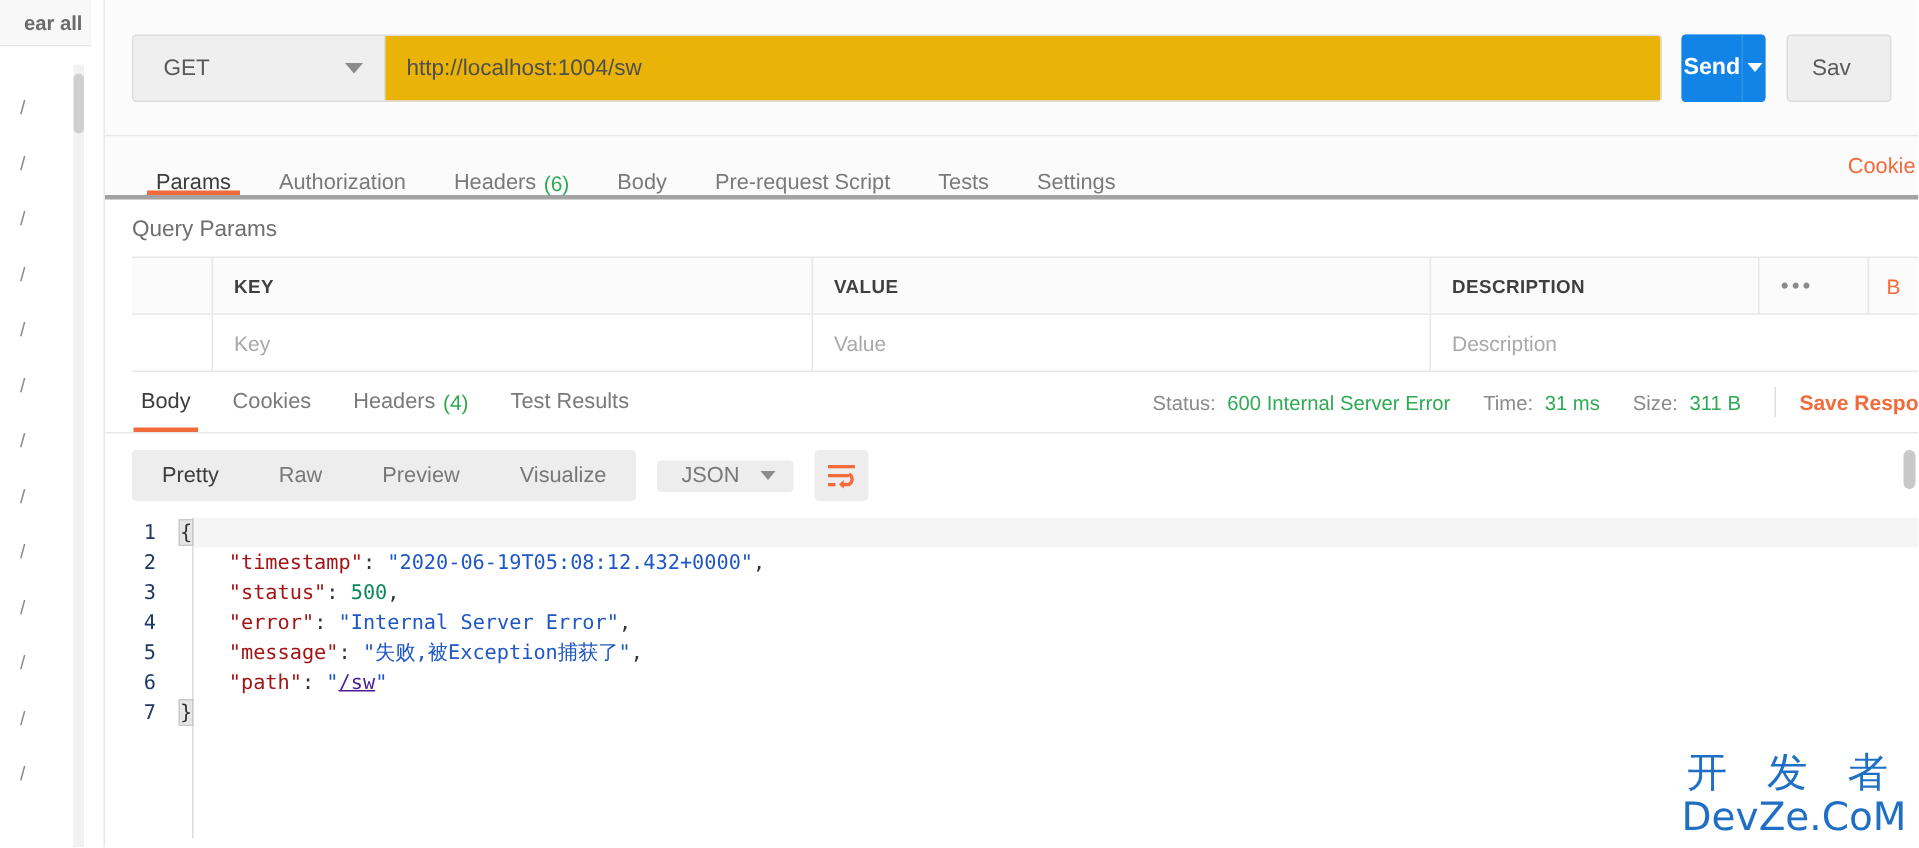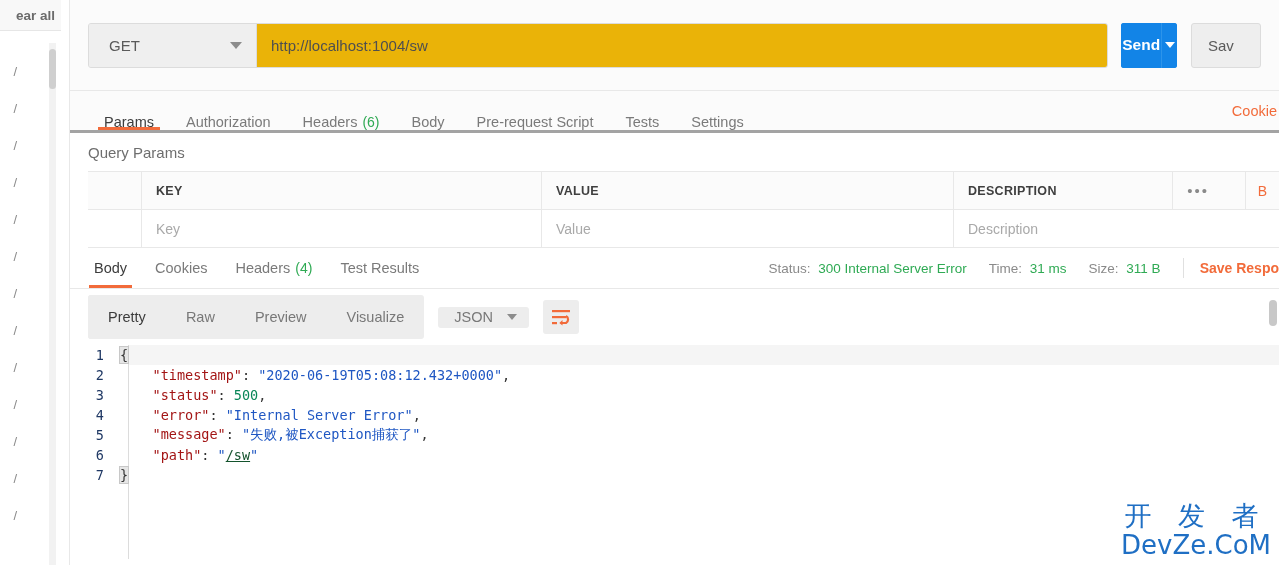--- a/index.html
+++ b/index.html
@@ -181,21 +181,21 @@
   .meta-val { color: #2faa54; margin-left: 4px; }
   .meta-sep { width: 1px; height: 20px; background: #e0e0e0; margin-right: 16px; }
   .save-resp { color: #f26b3a; font-weight: 600; font-size: 14px; cursor: pointer; }
 
   
   .fmt-bar {
     height: 56px; display: flex; align-items: center;
     padding-left: 18px; background: #fff;
   }
   .seg {
-    display: flex; background: #ededed; border-radius: 3px; height: 44px;
+    display: flex; background: #ededed; border-radius: 3px; height: 34px;
     align-items: stretch;
   }
   .seg-btn {
     display: flex; align-items: center; padding: 0 20px;
     font-size: 14.5px; color: #787878; cursor: pointer; border-radius: 3px;
   }
   .seg-btn.active { background: #ededed; color: #3c3c3c; }
   .json-select {
     margin-left: 14px; height: 21px; background: #ededed; border-radius: 3px;
     display: flex; align-items: center; padding: 0 12px 0 16px; gap: 14px;
@@ -223,21 +223,21 @@
   }
   .codetext {
     font-size: 13.5px; white-space: pre; color: #333;
     font-family: "DejaVu Sans Mono", monospace;
   }
   .jkey { color: #a31515; }
   .jstr { color: #1f57c3; }
   .jnum { color: #098658; }
   .jpun { color: #333333; }
   .jbrace { background: #e6e6e6; outline: 1px solid #c8c8c8; }
-  .jlink { color: #14532d; text-decoration: underline; }
+  .jlink { color: #4c1d95; text-decoration: underline; }
   .code-gutter-line {
     position: absolute; left: 48px; top: 0; width: 1px; height: 214px;
     background: #dcdcdc;
   }
   .line1-hl {
     position: absolute; left: 48px; top: 0; right: 0; height: 20px;
     background: #f5f5f5;
   }
 
   
@@ -404,21 +404,21 @@
         <div class="rsTab">
           <span>Headers</span>
           <span class="cnt-green">(4)</span>
         </div>
         <div class="rsTab">
           <span>Test Results</span>
         </div>
         <div class="resp-meta">
         <span class="meta-item">
           <span>Status:</span>
-          <span class="meta-val">300 Internal Server Error</span>
+          <span class="meta-val">600 Internal Server Error</span>
         </span>
         <span class="meta-item">
           <span>Time:</span>
           <span class="meta-val">31 ms</span>
         </span>
         <span class="meta-item">
           <span>Size:</span>
           <span class="meta-val">311 B</span>
         </span>
         <span class="meta-sep"></span>

